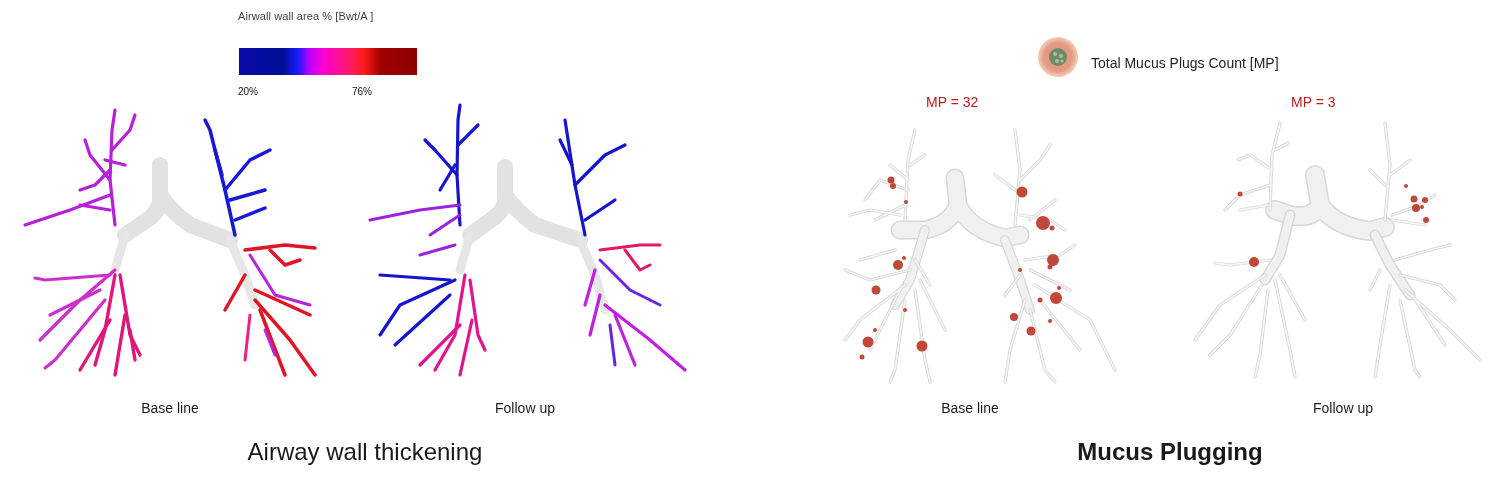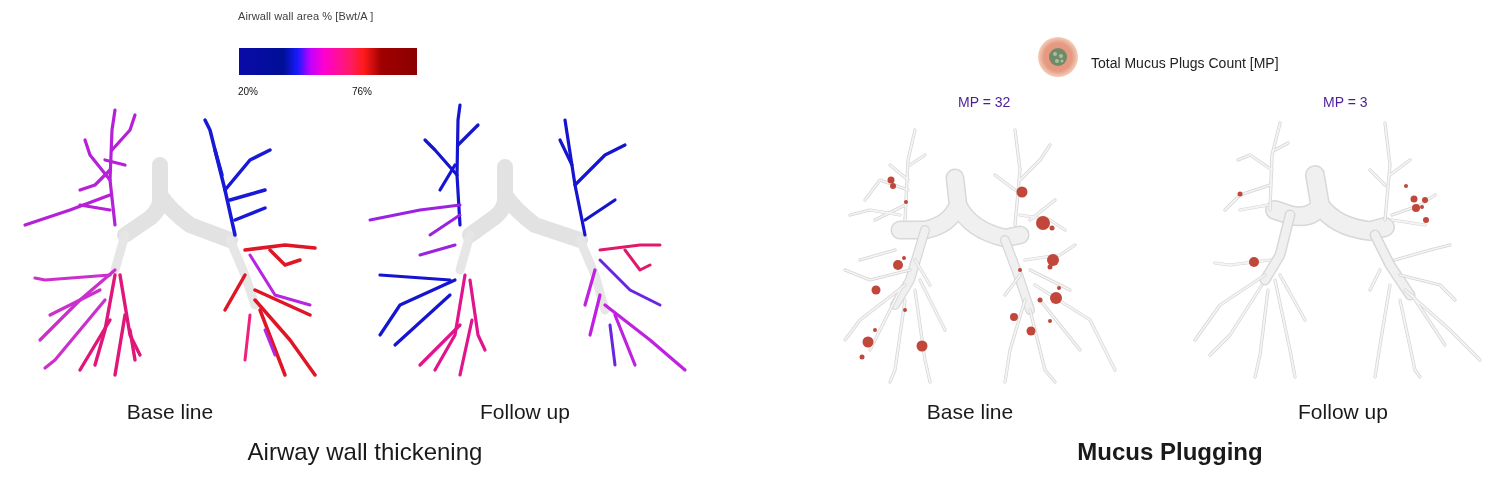--- a/index.html
+++ b/index.html
@@ -2,26 +2,26 @@
 <html><head>
 <meta charset="utf-8">
 <style>
   html, body { margin: 0; padding: 0; background: #ffffff; }
   body { width: 1500px; height: 478px; position: relative; overflow: hidden; font-family: "Liberation Sans", "DejaVu Sans", sans-serif; color: #1a1a1a; }
   .abs { position: absolute; }
   .cb-title { left: 238px; top: 10px; font-size: 11px; color: #404040; letter-spacing: 0.1px; }
   .colorbar { left: 239px; top: 48px; width: 178px; height: 27px; }
   .cb-tick { top: 86px; font-size: 10px; color: #111; }
   .tree { top: 95px; }
-  .caption { font-size: 21px; color: #1a1a1a; text-align: center; }
+  .caption { font-size: 14px; color: #1a1a1a; text-align: center; }
   .panel-title { font-size: 24px; color: #1a1a1a; text-align: center; }
   .mp-legend { left: 1037px; top: 36px; display: flex; align-items: center; }
   .mp-icon { width: 42px; height: 42px; }
   .mp-legend-text { margin-left: 12px; font-size: 14px; color: #222; margin-top: 12px; }
-  .mp-label { font-size: 14px; color: #4c1d95; margin-left: 32px; }
+  .mp-label { font-size: 14px; color: #b91c1c; }
 </style>
 </head>
 <body>
 
 <div class="abs cb-title">Airwall wall area % [Bwt/A ]</div>
 <div class="abs colorbar" style="background: linear-gradient(to right, #0a0aa8 0%, #000f96 25%, #1a1aff 33%, #c000ff 40%, #ff00d0 48%, #ff1a6a 62%, #ff1a1a 70%, #a00000 80%, #8b0000 100%);"></div>
 <div class="abs cb-tick" style="left:238px;">20%</div>
 <div class="abs cb-tick" style="left:352px;">76%</div>
 
 <svg class="abs tree" style="left:10px; top:100px;" width="330" height="285" viewBox="0 0 330 285">

